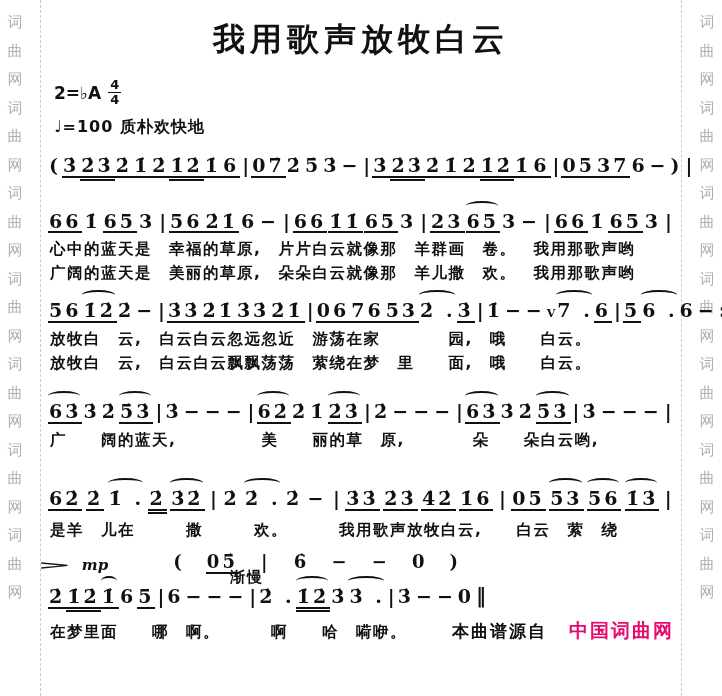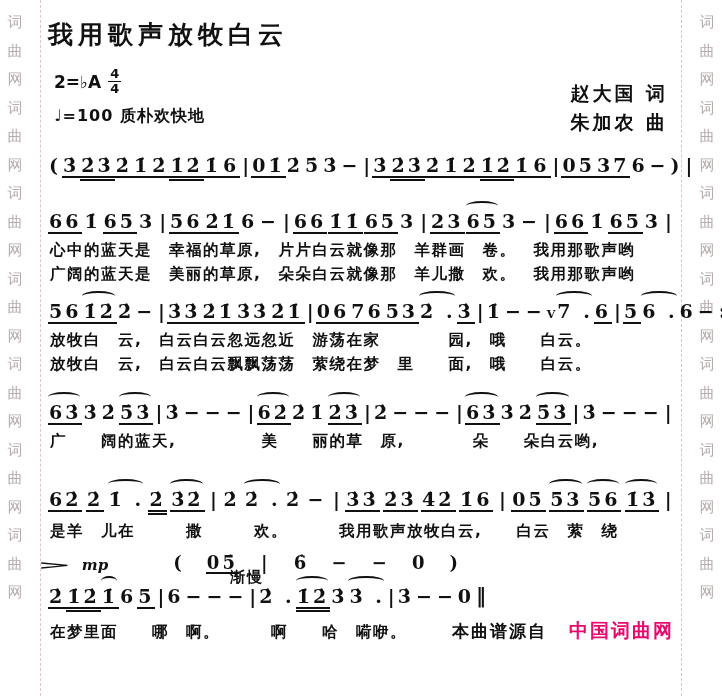--- a/index.html
+++ b/index.html
@@ -6,21 +6,21 @@
   .sheet{position:relative;width:722px;height:696px;background:#fff;overflow:hidden;
          font-family:"DejaVu Serif",serif;color:#111;}
   
   .wm{position:absolute;top:8px;bottom:0;width:22px;font:15px "DejaVu Sans",sans-serif;
       color:#b6acac;line-height:1.9;word-break:break-all;text-align:center;white-space:normal;}
   .wm-left{left:4px}.wm-right{right:4px}
   .vline{position:absolute;top:0;bottom:0;width:0;border-left:1px dashed #d9c5c5;}
   .vl-left{left:40px}.vl-right{left:681px}
   .content{position:absolute;left:48px;right:48px;top:0;}
   
-  .title{margin:18px 0 0;font-size:25px;font-weight:bold;letter-spacing:5px;}
+  .title{margin:18px 0 0;text-align:center;font-size:32px;font-weight:bold;letter-spacing:5px;}
   .meta{display:flex;justify-content:space-between;align-items:flex-start;margin:16px 6px 6px 6px;}
   .key-row{display:flex;align-items:center;gap:7px;font:bold 17px "DejaVu Sans",sans-serif;}
   .frac{display:inline-flex;flex-direction:column;align-items:center;font-size:13px;line-height:1.1;}
   .frac .num{border-bottom:1px solid #111;padding:0 2px;}
   .tempo-row{font:bold 16px "DejaVu Sans",sans-serif;margin-top:9px;letter-spacing:1px;}
   .credits{font:bold 19px "DejaVu Sans",sans-serif;line-height:1.55;letter-spacing:3px;margin-top:12px;}
   
   .notes{display:flex;justify-content:space-between;align-items:baseline;
          font:bold 19px "DejaVu Serif",serif;padding:12px 0 3px 0;}
   .tk{position:relative;white-space:pre;letter-spacing:3px;padding:0 1px;line-height:1.05;}
@@ -70,39 +70,35 @@
           <span class="frac">
             <span class="num">4</span>
             <span>4</span>
           </span>
         </div>
         <div class="tempo-row">
           <span>♩=100</span>
           <span>质朴欢快地</span>
         </div>
       </div>
-      <div class="credits">
-        <div>赵大国 词</div>
-        <div>朱加农 曲</div>
-      </div>
     </div>
 
     <div class="score-line mb-md">
       <div class="notes">
           <span class="tk">(</span>
           <span class="tk u1">3̇</span>
           <span class="tk u2">2̇3̇</span>
           <span class="tk u1">2̇</span>
           <span class="tk u1">1̇</span>
           <span class="tk u1">2̇</span>
           <span class="tk u2">1̇2̇</span>
           <span class="tk u1">1̇</span>
           <span class="tk u1">6</span>
           <span class="tk bar">|</span>
-          <span class="tk u1">01̇</span>
+          <span class="tk u1">07̇</span>
           <span class="tk">2̇</span>
           <span class="tk">5̇</span>
           <span class="tk">3̇</span>
           <span class="tk">−</span>
           <span class="tk bar">|</span>
           <span class="tk u1">3̇</span>
           <span class="tk u2">2̇3̇</span>
           <span class="tk u1">2̇</span>
           <span class="tk u1">1̇</span>
           <span class="tk u1">2̇</span>

